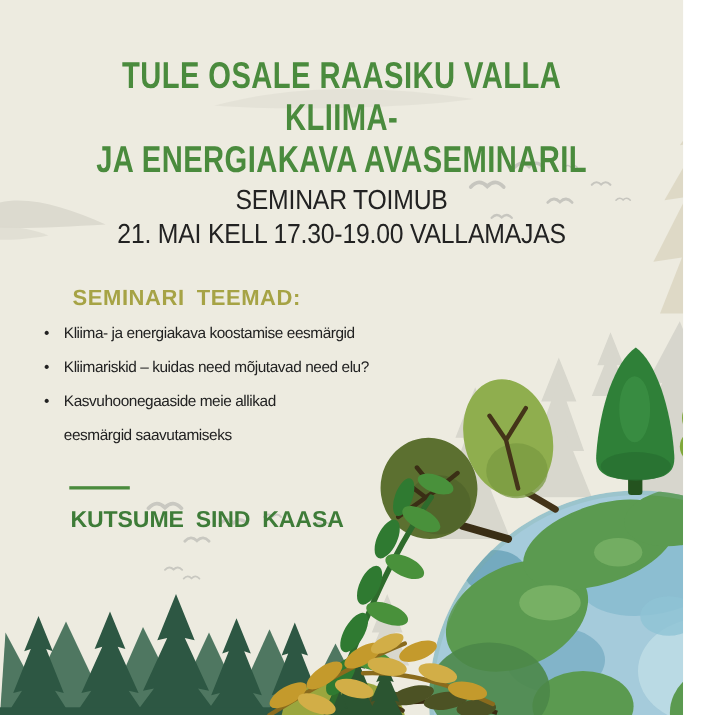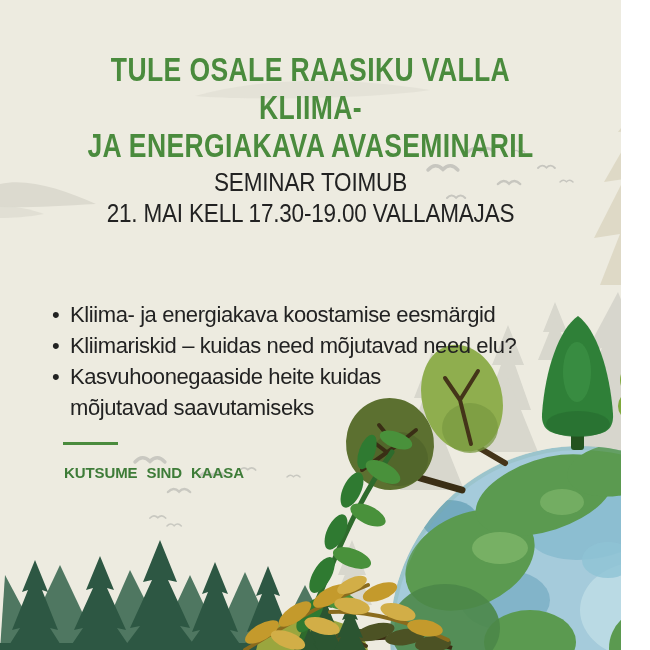--- a/index.html
+++ b/index.html
@@ -23,35 +23,35 @@
     font-size:25px;font-weight:normal;line-height:31px;letter-spacing:-.2px;
     transform:scaleX(.9);transform-origin:50% 0;
   }
   .event span{display:block;}
   .topics-heading{
     left:66px;top:260px;
     color:var(--olive_heading,#a6a345);
     font-size:20px;font-weight:bold;letter-spacing:.5px;word-spacing:5px;
   }
   .topics-list{
-    left:40px;top:287px;margin:12px;padding:0;list-style:none;width:500px;
+    left:40px;top:287px;margin:0;padding:0;list-style:none;width:500px;
     color:var(--text_dark,#222);
-    font-size:22px;line-height:31px;letter-spacing:-.4px;
+    font-size:14px;line-height:31px;letter-spacing:-.4px;
   }
   .topics-list li{position:relative;padding-left:18px;white-space:nowrap;}
   .topics-list li::before{content:"•";position:absolute;left:0;top:0;}
   .topics-list li.cont::before{content:"";}
   .divider{
     left:63px;top:442px;width:55px;height:3px;
     background:var(--divider_green,#4a8b3d);
   }
   .cta{
     left:64px;top:463px;
     color:var(--cta_green,#3e7c38);
-    font-size:15px;font-weight:bold;line-height:19px;letter-spacing:-.1px;word-spacing:5px;text-align:center;
+    font-size:21px;font-weight:bold;line-height:19px;letter-spacing:-.1px;word-spacing:5px;text-align:center;
   }
   .cta span{display:block;}
 </style>
 </head>
 <body>
 
 <div class="poster">
 
   <svg class="art" viewBox="0 0 650 650" aria-hidden="true">
     <defs>
@@ -236,26 +236,27 @@
   <h1 class="txt title">
     <span>TULE OSALE RAASIKU VALLA KLIIMA-</span>
     <span>JA ENERGIAKAVA AVASEMINARIL</span>
   </h1>
 
   <div class="txt event">
     <span>SEMINAR TOIMUB</span>
     <span>21. MAI KELL 17.30-19.00 VALLAMAJAS</span>
   </div>
 
+  <div class="txt topics-heading">SEMINARI TEEMAD:</div>
 
   <ul class="txt topics-list">
     <li>Kliima- ja energiakava koostamise eesmärgid</li>
     <li>Kliimariskid – kuidas need mõjutavad need elu?</li>
-    <li>Kasvuhoonegaaside heite kuidas</li>
-    <li class="cont">mõjutavad saavutamiseks</li>
+    <li>Kasvuhoonegaaside meie allikad</li>
+    <li class="cont">eesmärgid saavutamiseks</li>
   </ul>
 
   <div class="txt divider"></div>
 
   <div class="txt cta">
     <span>KUTSUME SIND KAASA</span>
   </div>
 
 </div>
 

